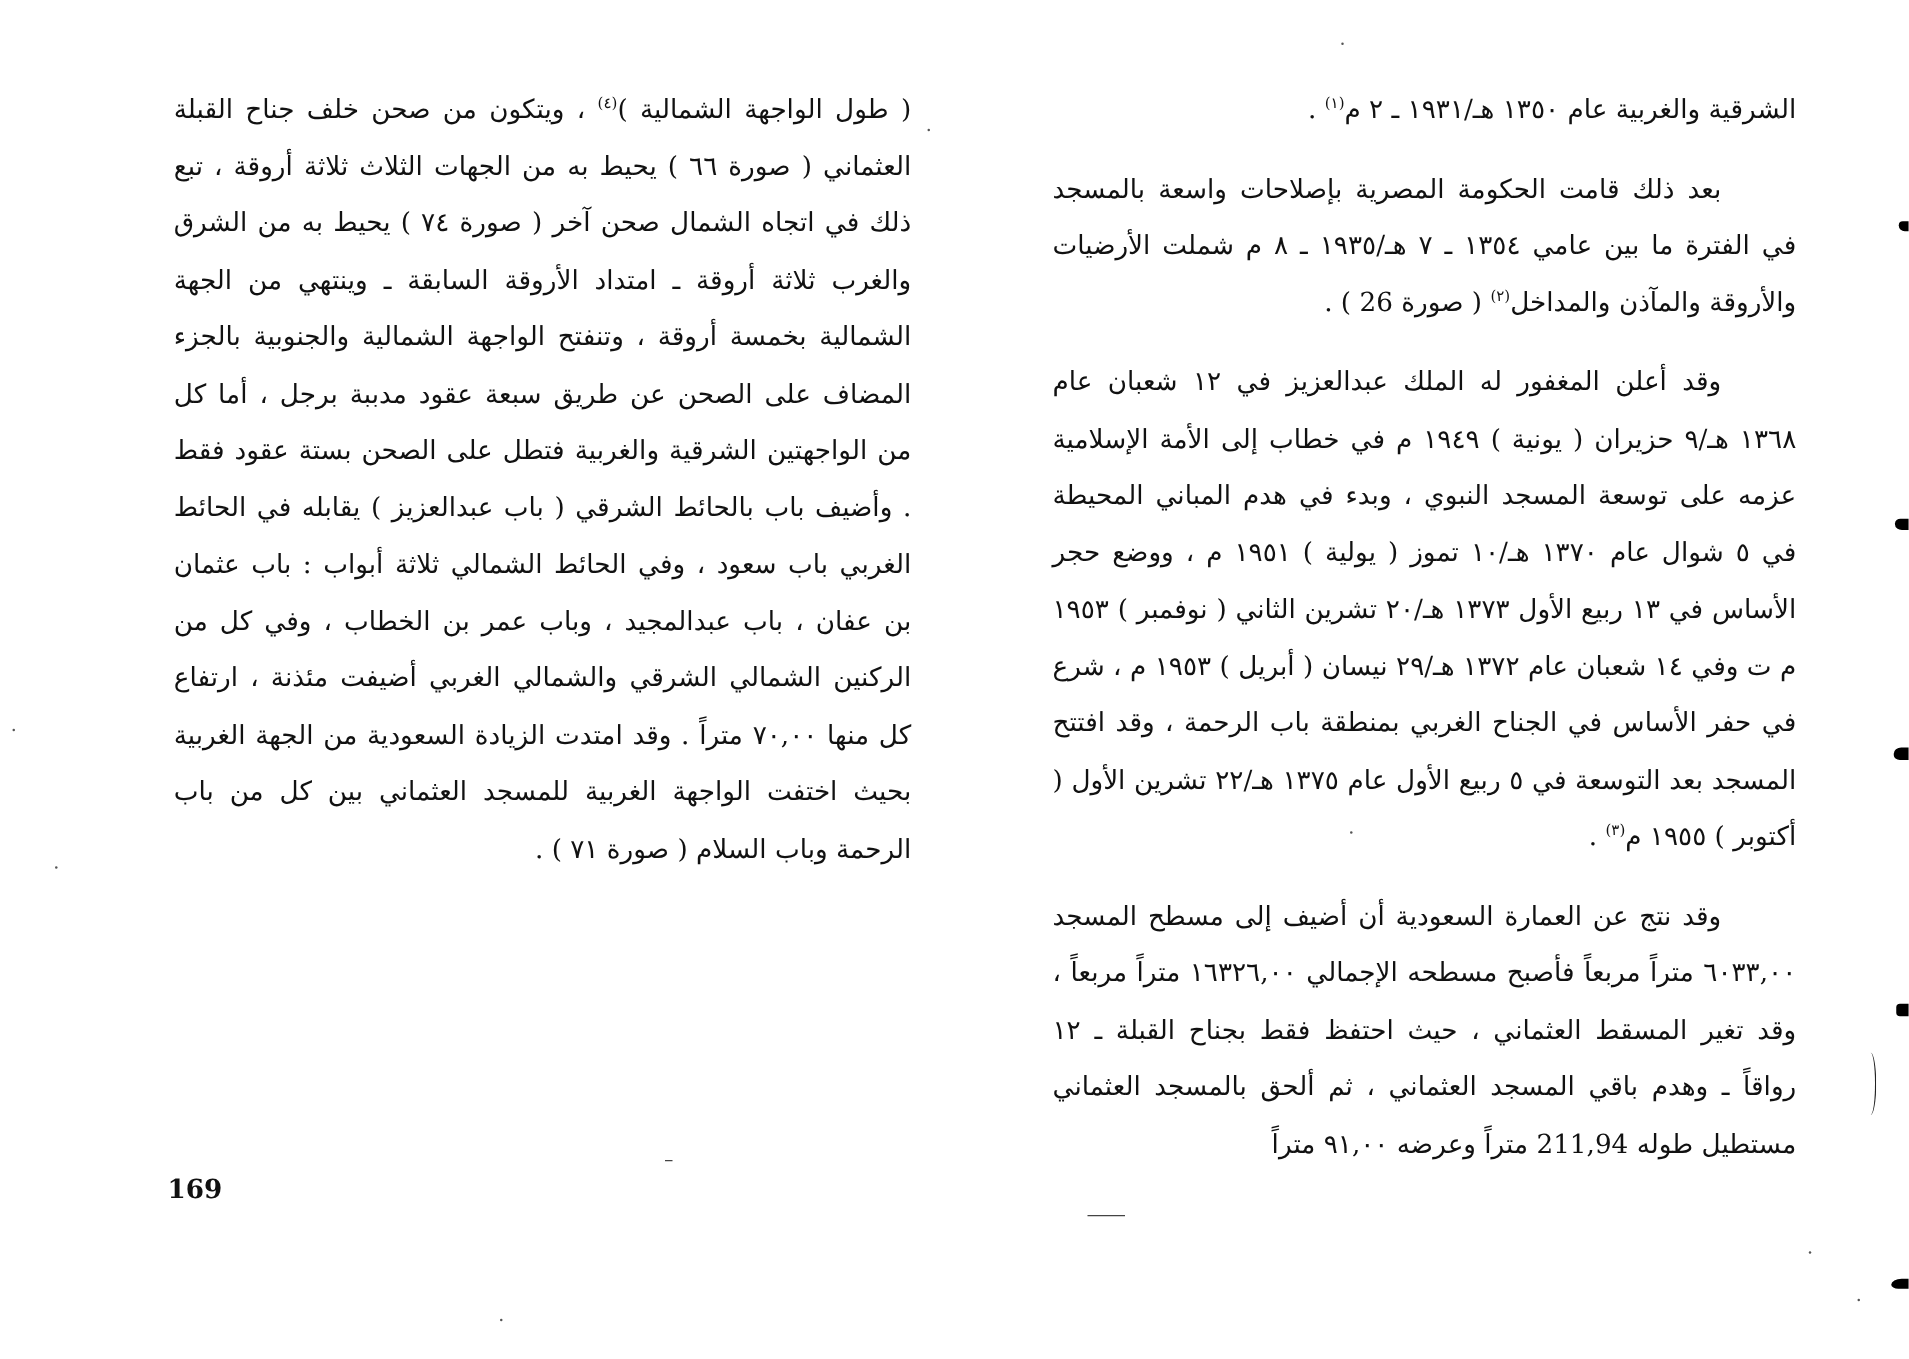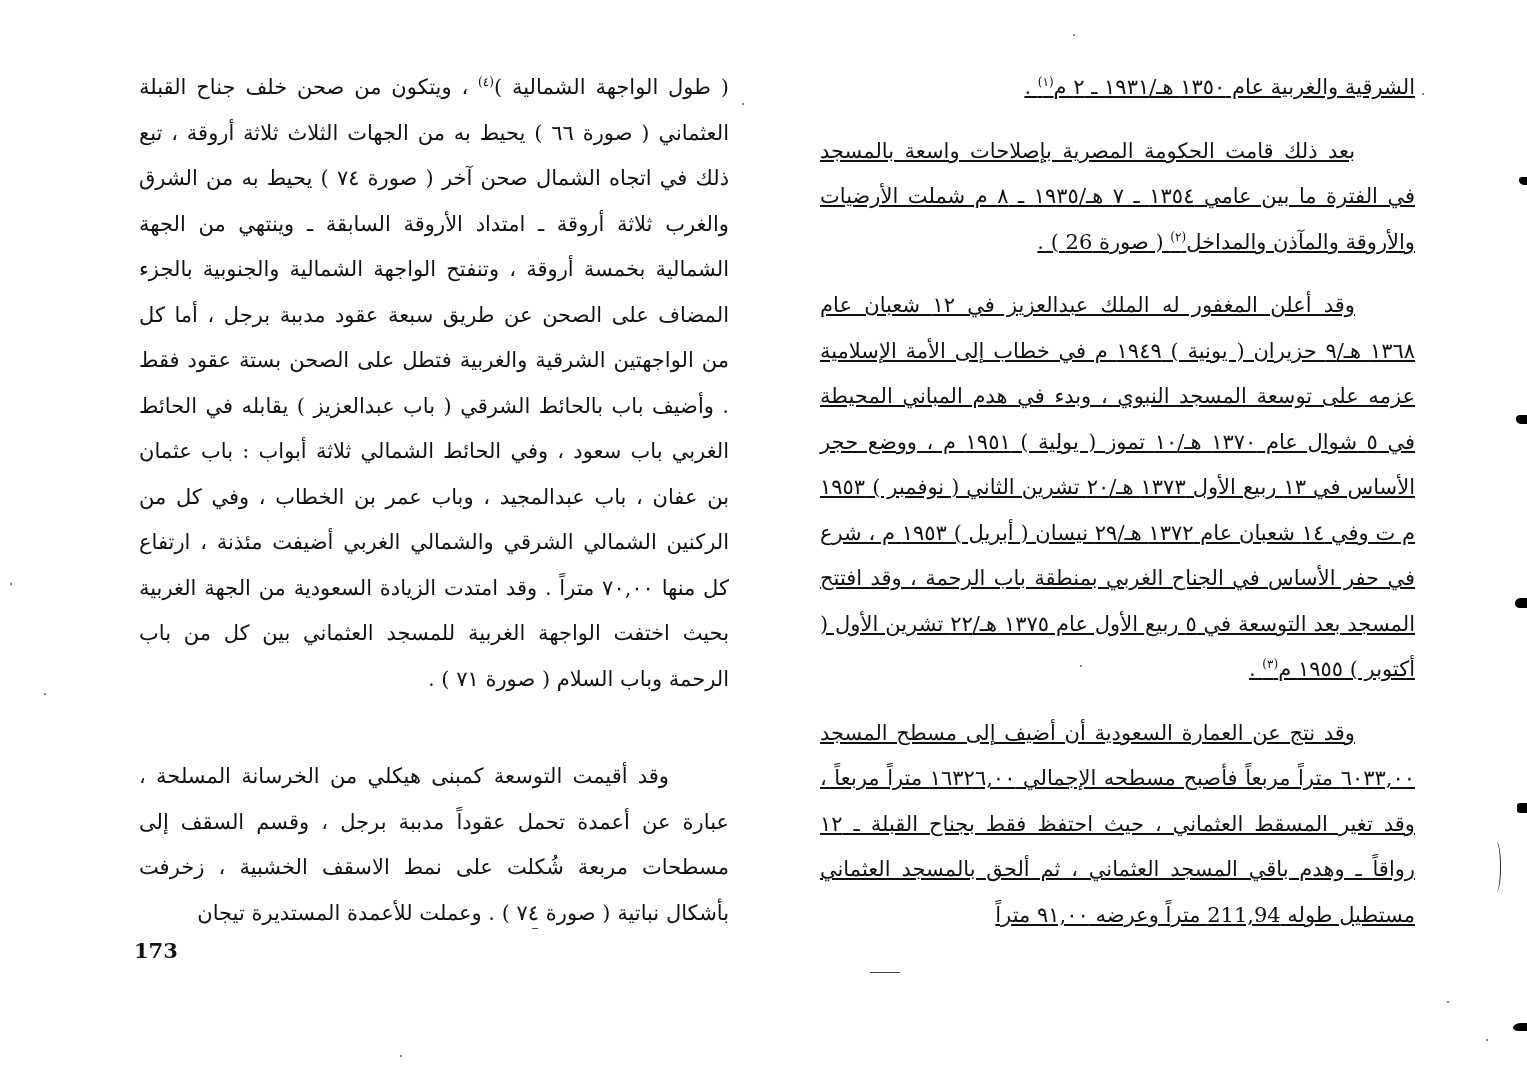--- a/index.html
+++ b/index.html
@@ -10,21 +10,21 @@
   .page { position: absolute; top: 0; height: 1087px; }
   .col {
     position: absolute; direction: rtl; text-align: justify; text-align-last: right;
     font-size: 21px; line-height: 45.5px;
   }
   .col p { margin: 0; }
   .indent { text-indent: 60px; }
   .gap-sm { height: 18px; }
   .gap-lg { height: 52px; }
   sup { font-size: 12px; line-height: 0; }
-  #right-col { left: 820px; top: 65px; width: 595px; text-decoration: underline; }
+  #right-col { left: 842px; top: 65px; width: 595px; }
   #left-col { left: 139px; top: 65px; width: 590px; }
   .page-number {
     position: absolute; left: 134px; top: 938px; font-size: 21px; direction: rtl; font-weight: bold;
   }
   .edge-mark { position: absolute; background: #000; }
   .speck { position: absolute; width: 2px; height: 2px; background: #555; border-radius: 50%; }
   .scan-line { position: absolute; height: 1px; background: #444; }
   .bracket-mark {
     position: absolute; left: 1492px; top: 842px; width: 8px; height: 50px;
     border-right: 1px solid #222; border-radius: 0 60% 60% 0;
@@ -43,24 +43,23 @@
   <p class="indent"><span>وقد أعلن المغفور له الملك عبدالعزيز في ١٢ شعبان عام ١٣٦٨ هـ/٩ حزيران ( يونية ) ١٩٤٩ م في خطاب إلى الأمة الإسلامية عزمه على توسعة المسجد النبوي ، وبدء في هدم المباني المحيطة في ٥ شوال عام ١٣٧٠ هـ/١٠ تموز ( يولية ) ١٩٥١ م ، ووضع حجر الأساس في ١٣ ربيع الأول ١٣٧٣ هـ/٢٠ تشرين الثاني ( نوفمبر ) ١٩٥٣ م ت وفي ١٤ شعبان عام ١٣٧٢ هـ/٢٩ نيسان ( أبريل ) ١٩٥٣ م ، شرع في حفر الأساس في الجناح الغربي بمنطقة باب الرحمة ، وقد افتتح المسجد بعد التوسعة في ٥ ربيع الأول عام ١٣٧٥ هـ/٢٢ تشرين الأول ( أكتوبر ) ١٩٥٥ م</span><sup>(٣)</sup><span> .</span></p>
   <div class="gap-sm"></div>
   <p class="indent"><span>وقد نتج عن العمارة السعودية أن أضيف إلى مسطح المسجد ٦٠٣٣,٠٠ متراً مربعاً فأصبح مسطحه الإجمالي ١٦٣٢٦,٠٠ متراً مربعاً ، وقد تغير المسقط العثماني ، حيث احتفظ فقط بجناح القبلة ـ ١٢ رواقاً ـ وهدم باقي المسجد العثماني ، ثم ألحق بالمسجد العثماني مستطيل طوله 211,94 متراً وعرضه ٩١,٠٠ متراً</span></p>
 </div>
 
 <div class="page" style="left:0;width:764px;">
 </div>
 <div id="left-col" class="col">
   <p><span>( طول الواجهة الشمالية )</span><sup>(٤)</sup><span> ، ويتكون من صحن خلف جناح القبلة العثماني ( صورة ٦٦ ) يحيط به من الجهات الثلاث ثلاثة أروقة ، تبع ذلك في اتجاه الشمال صحن آخر ( صورة ٧٤ ) يحيط به من الشرق والغرب ثلاثة أروقة ـ امتداد الأروقة السابقة ـ وينتهي من الجهة الشمالية بخمسة أروقة ، وتنفتح الواجهة الشمالية والجنوبية بالجزء المضاف على الصحن عن طريق سبعة عقود مدببة برجل ، أما كل من الواجهتين الشرقية والغربية فتطل على الصحن بستة عقود فقط . وأضيف باب بالحائط الشرقي ( باب عبدالعزيز ) يقابله في الحائط الغربي باب سعود ، وفي الحائط الشمالي ثلاثة أبواب : باب عثمان بن عفان ، باب عبدالمجيد ، وباب عمر بن الخطاب ، وفي كل من الركنين الشمالي الشرقي والشمالي الغربي أضيفت مئذنة ، ارتفاع كل منها ٧٠,٠٠ متراً . وقد امتدت الزيادة السعودية من الجهة الغربية بحيث اختفت الواجهة الغربية للمسجد العثماني بين كل من باب الرحمة وباب السلام ( صورة ٧١ ) .</span></p>
   <div class="gap-lg"></div>
-  <p class="indent"><span>وقد أقيمت التوسعة كمبنى هيكلي من الخرسانة المسلحة ، عبارة عن أعمدة تحمل عقوداً مدببة برجل ، وقسم السقف إلى مسطحات مربعة شُكلت على نمط الاسقف الخشبية ، زخرفت بأشكال نباتية ( صورة ٧٤ ) . وعملت للأعمدة المستديرة تيجان</span></p>
 </div>
 
-<div class="page-number">173</div>
+<div class="page-number">169</div>
 
 <div class="edge-mark" style="left:1519px;top:177px;width:8px;height:8px;border-radius:40% 0 0 60%;"></div>
 <div class="edge-mark" style="left:1516px;top:415px;width:11px;height:9px;border-radius:40% 0 0 50%;"></div>
 <div class="edge-mark" style="left:1515px;top:598px;width:12px;height:10px;border-radius:50% 0 0 40%;"></div>
 <div class="edge-mark" style="left:1517px;top:803px;width:10px;height:10px;border-radius:30% 0 0 30%;"></div>
 <div class="edge-mark" style="left:1513px;top:1023px;width:14px;height:8px;border-radius:60% 0 0 40%;"></div>
 <div class="bracket-mark"></div>
 <div class="scan-line" style="left:870px;top:972px;width:30px;"></div>
 <div class="scan-line" style="left:532px;top:928px;width:6px;"></div>
 <div class="speck" style="left:1073px;top:34px;"></div>

